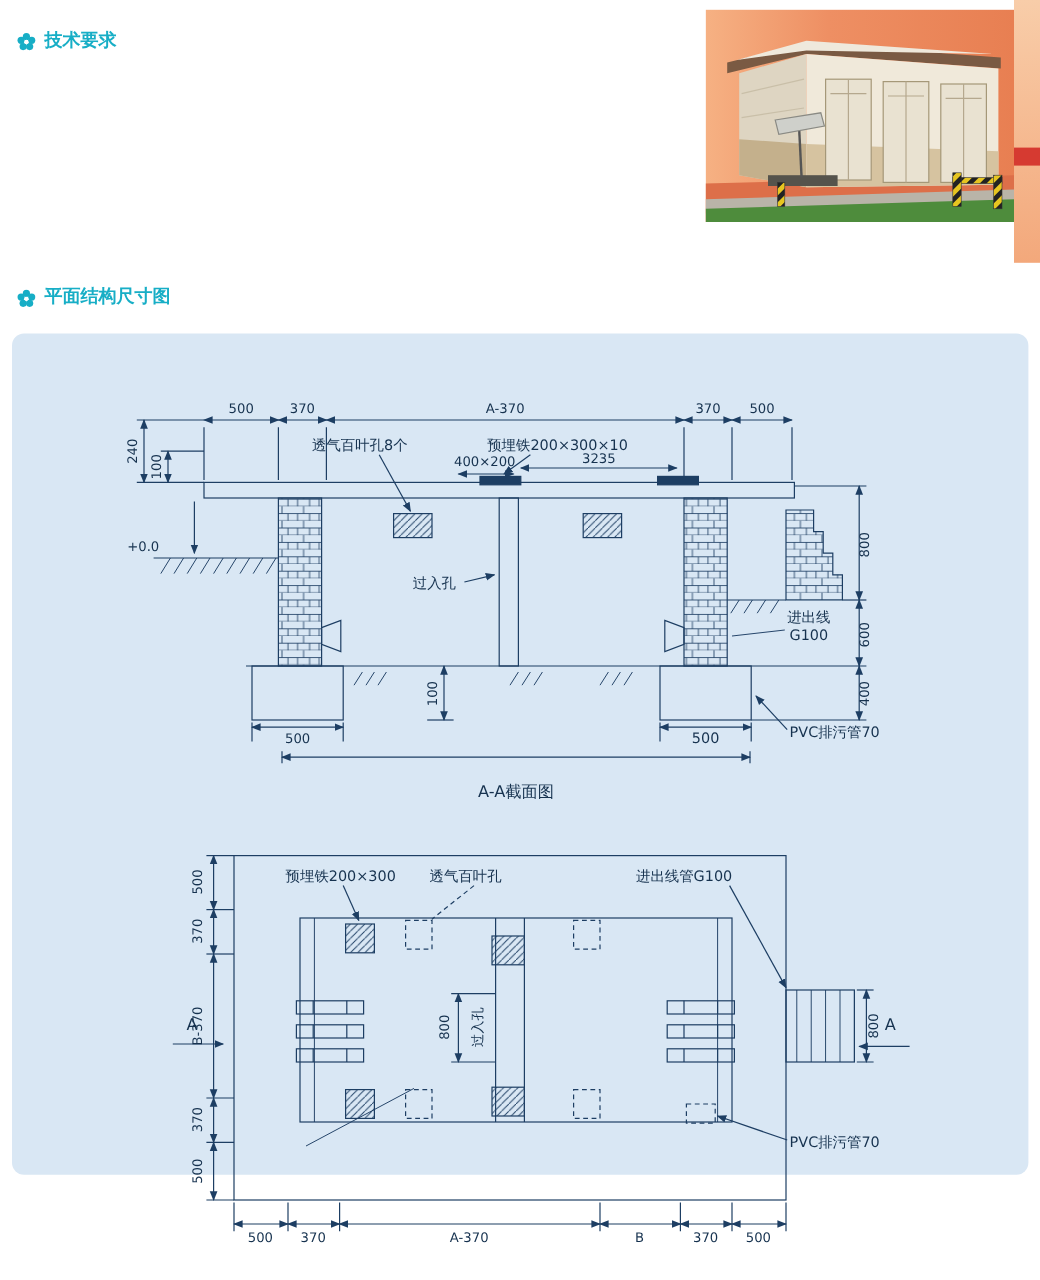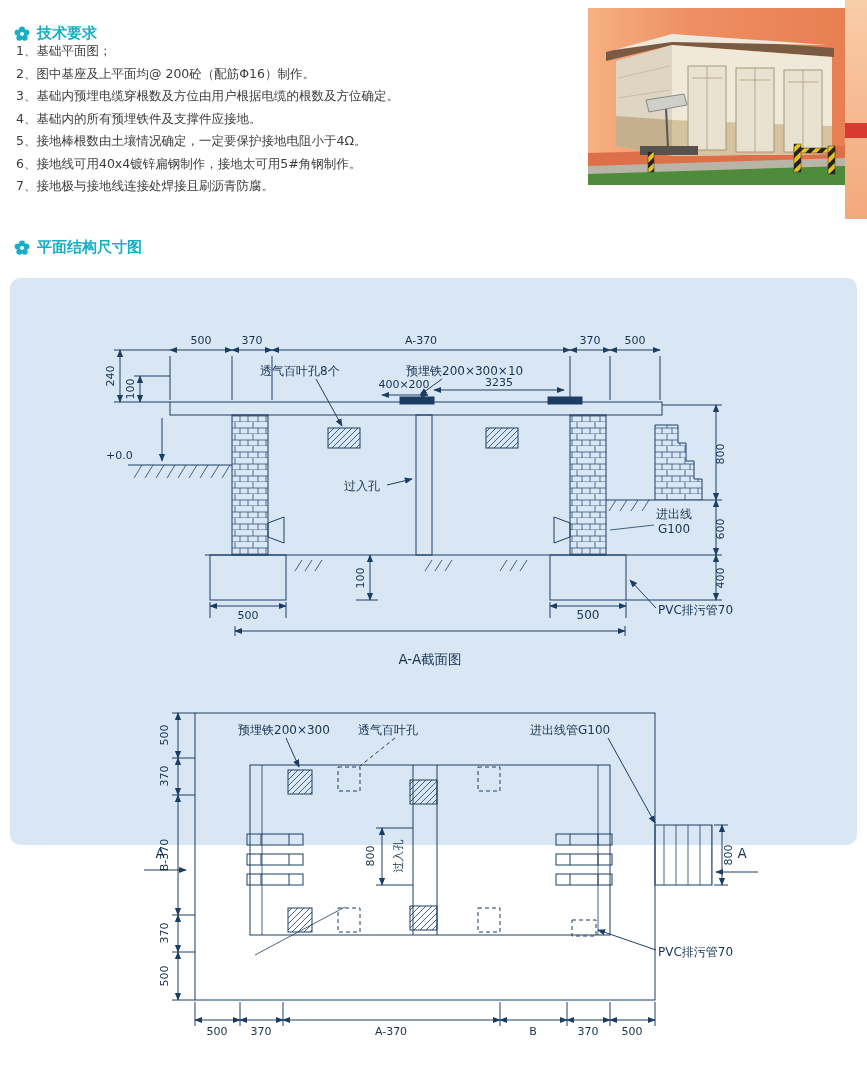--- a/index.html
+++ b/index.html
@@ -1,30 +1,30 @@
 <!DOCTYPE html>
 <html><head>
 <meta charset="utf-8">
 <style>
   html,body{margin:0;padding:0;background:#ffffff;}
   .page{position:relative;width:867px;height:1067px;background:#ffffff;overflow:hidden;
         font-family:"DejaVu Sans","Liberation Sans",sans-serif;}
-  .sec-title{position:absolute;display:flex;align-items:center;gap:7px;
+  .sec-title{position:absolute;display:flex;align-items:flex-end;gap:7px;
              color:#17aec6;font-size:15px;font-weight:bold;}
   #tech-title{left:14px;top:12px;}
   #plan-title{left:14px;top:226px;}
   .flower{display:inline-flex;width:16px;height:16px;}
   .tech-list{position:absolute;left:16px;top:40px;width:565px;margin:0;padding:0;
              list-style:none;font-size:12.5px;color:#3d3d3d;}
   .tech-list li{line-height:22.5px;white-space:nowrap;}
   .photo{position:absolute;left:588px;top:8px;width:257px;height:177px;}
   .edge{position:absolute;left:845px;top:0;width:22px;height:219px;
         background:linear-gradient(180deg,#f8cda9,#f3a87b);}
   .edge-red{position:absolute;left:0;top:123px;width:22px;height:15px;background:#d63a31;}
-  .panel{position:absolute;left:10px;top:278px;width:847px;height:567px;
+  .panel{position:absolute;left:10px;top:278px;width:847px;height:701px;
          background:#d9e7f4;border-radius:10px;}
   .panel svg{position:absolute;left:0;top:0;}
   svg text{fill:#16324f;stroke:none;font-family:"DejaVu Sans","Liberation Sans",sans-serif;}
   .t11{font-size:11px;}
   .t12{font-size:12px;}
   .t13{font-size:13.5px;}
   .ln line,.ln rect,.ln polygon,.ln path,.ln polyline{stroke:#1d3e63;stroke-width:1;fill:none;}
   .ln .fd{fill:#1d3e63;stroke:#1d3e63;}
   .ln .fb{fill:url(#brick);}
   .ln .fg{fill:url(#diag);}
@@ -46,29 +46,20 @@
           <circle cx="10.7" cy="11.8" r="3"></circle>
             <circle cx="5.3" cy="11.8" r="3"></circle>
           <circle cx="3.6" cy="6.6" r="3"></circle>
         </g>
         <circle cx="8" cy="8" r="1.8" fill="#ffffff"></circle>
       </svg>
     </span>
     <span>技术要求</span>
   </h2>
 
-  <ul class="tech-list">
-    <li>1、基础平面图；</li>
-    <li>2、图中基座及上平面均@ 200砼（配筋Φ16）制作。</li>
-    <li>3、基础内预埋电缆穿根数及方位由用户根据电缆的根数及方位确定。</li>
-    <li>4、基础内的所有预埋铁件及支撑件应接地。</li>
-    <li>5、接地棒根数由土壤情况确定，一定要保护接地电阻小于4Ω。</li>
-    <li>6、接地线可用40x4镀锌扁钢制作，接地太可用5#角钢制作。</li>
-    <li>7、接地极与接地线连接处焊接且刷沥青防腐。</li>
-  </ul>
 
   <div class="photo">
     <svg viewBox="0 0 257 177" width="257" height="177">
       <defs>
         <linearGradient id="pg" x1="0" y1="0" x2="1" y2="0">
           <stop offset="0" stop-color="#f6b183"></stop>
             <stop offset="0.4" stop-color="#ee8f63"></stop>
           <stop offset="1" stop-color="#e87f52"></stop>
         </linearGradient>
         <pattern id="bw" width="8" height="8" patternUnits="userSpaceOnUse" patternTransform="rotate(45)">

